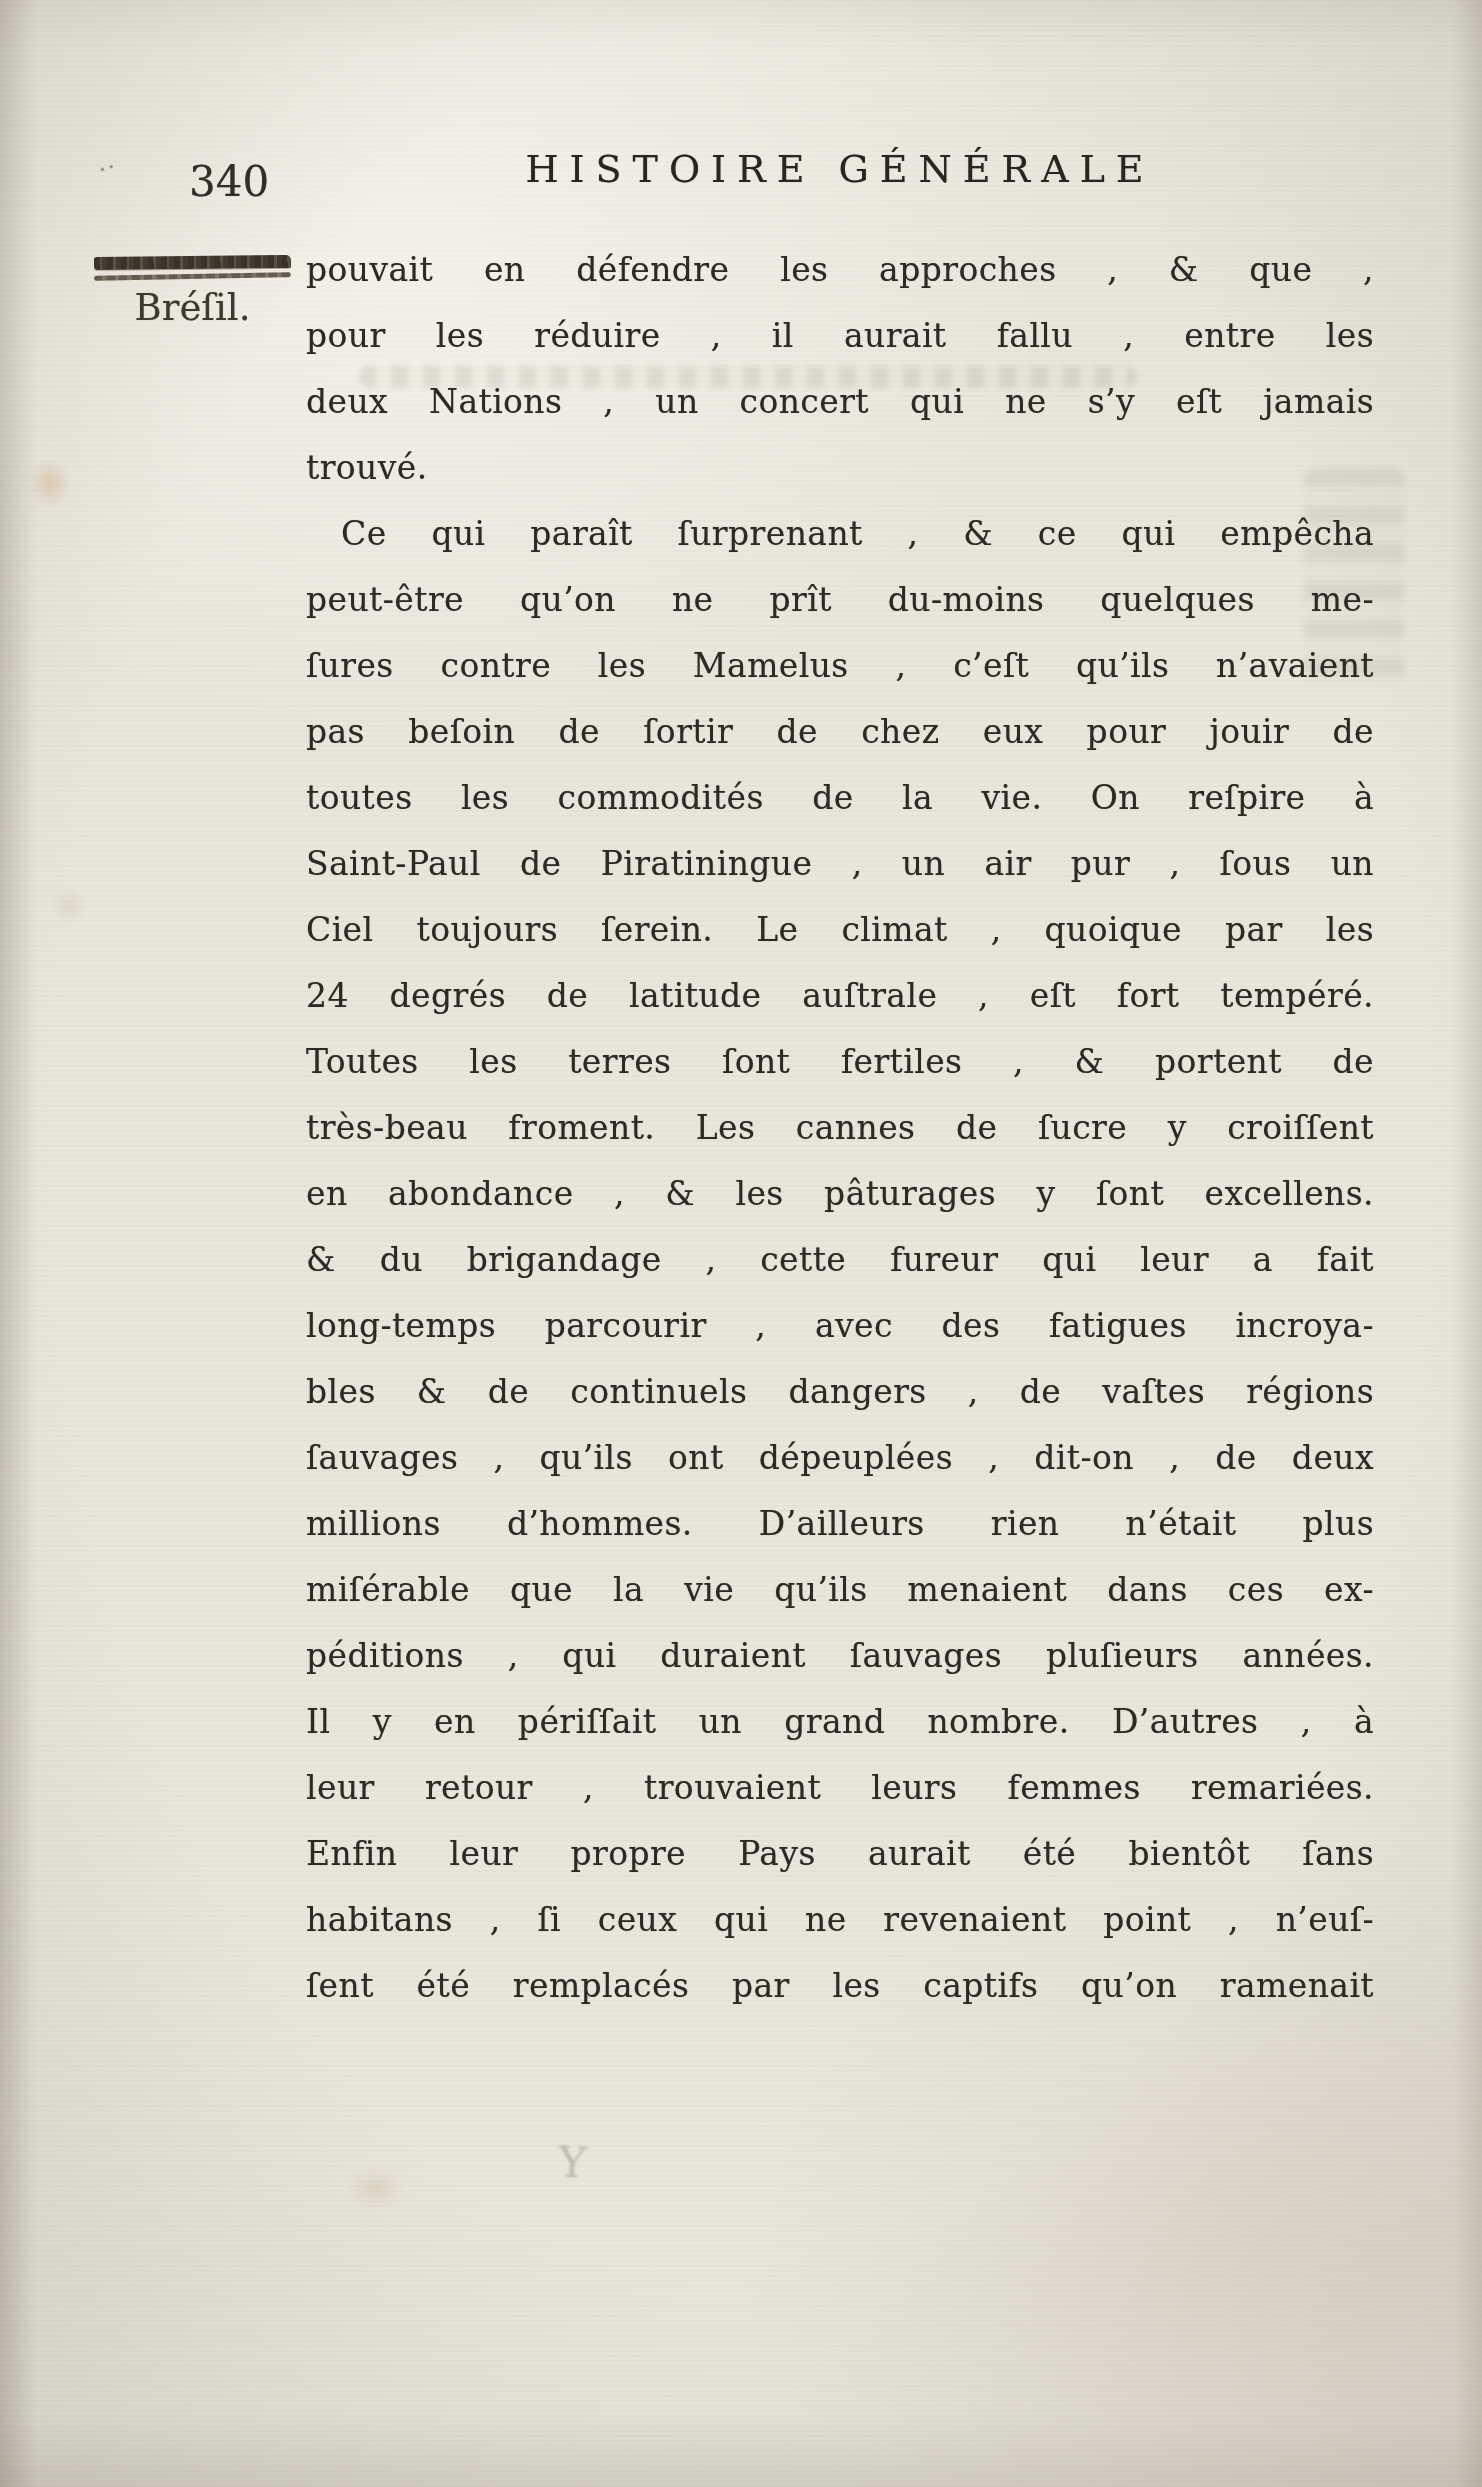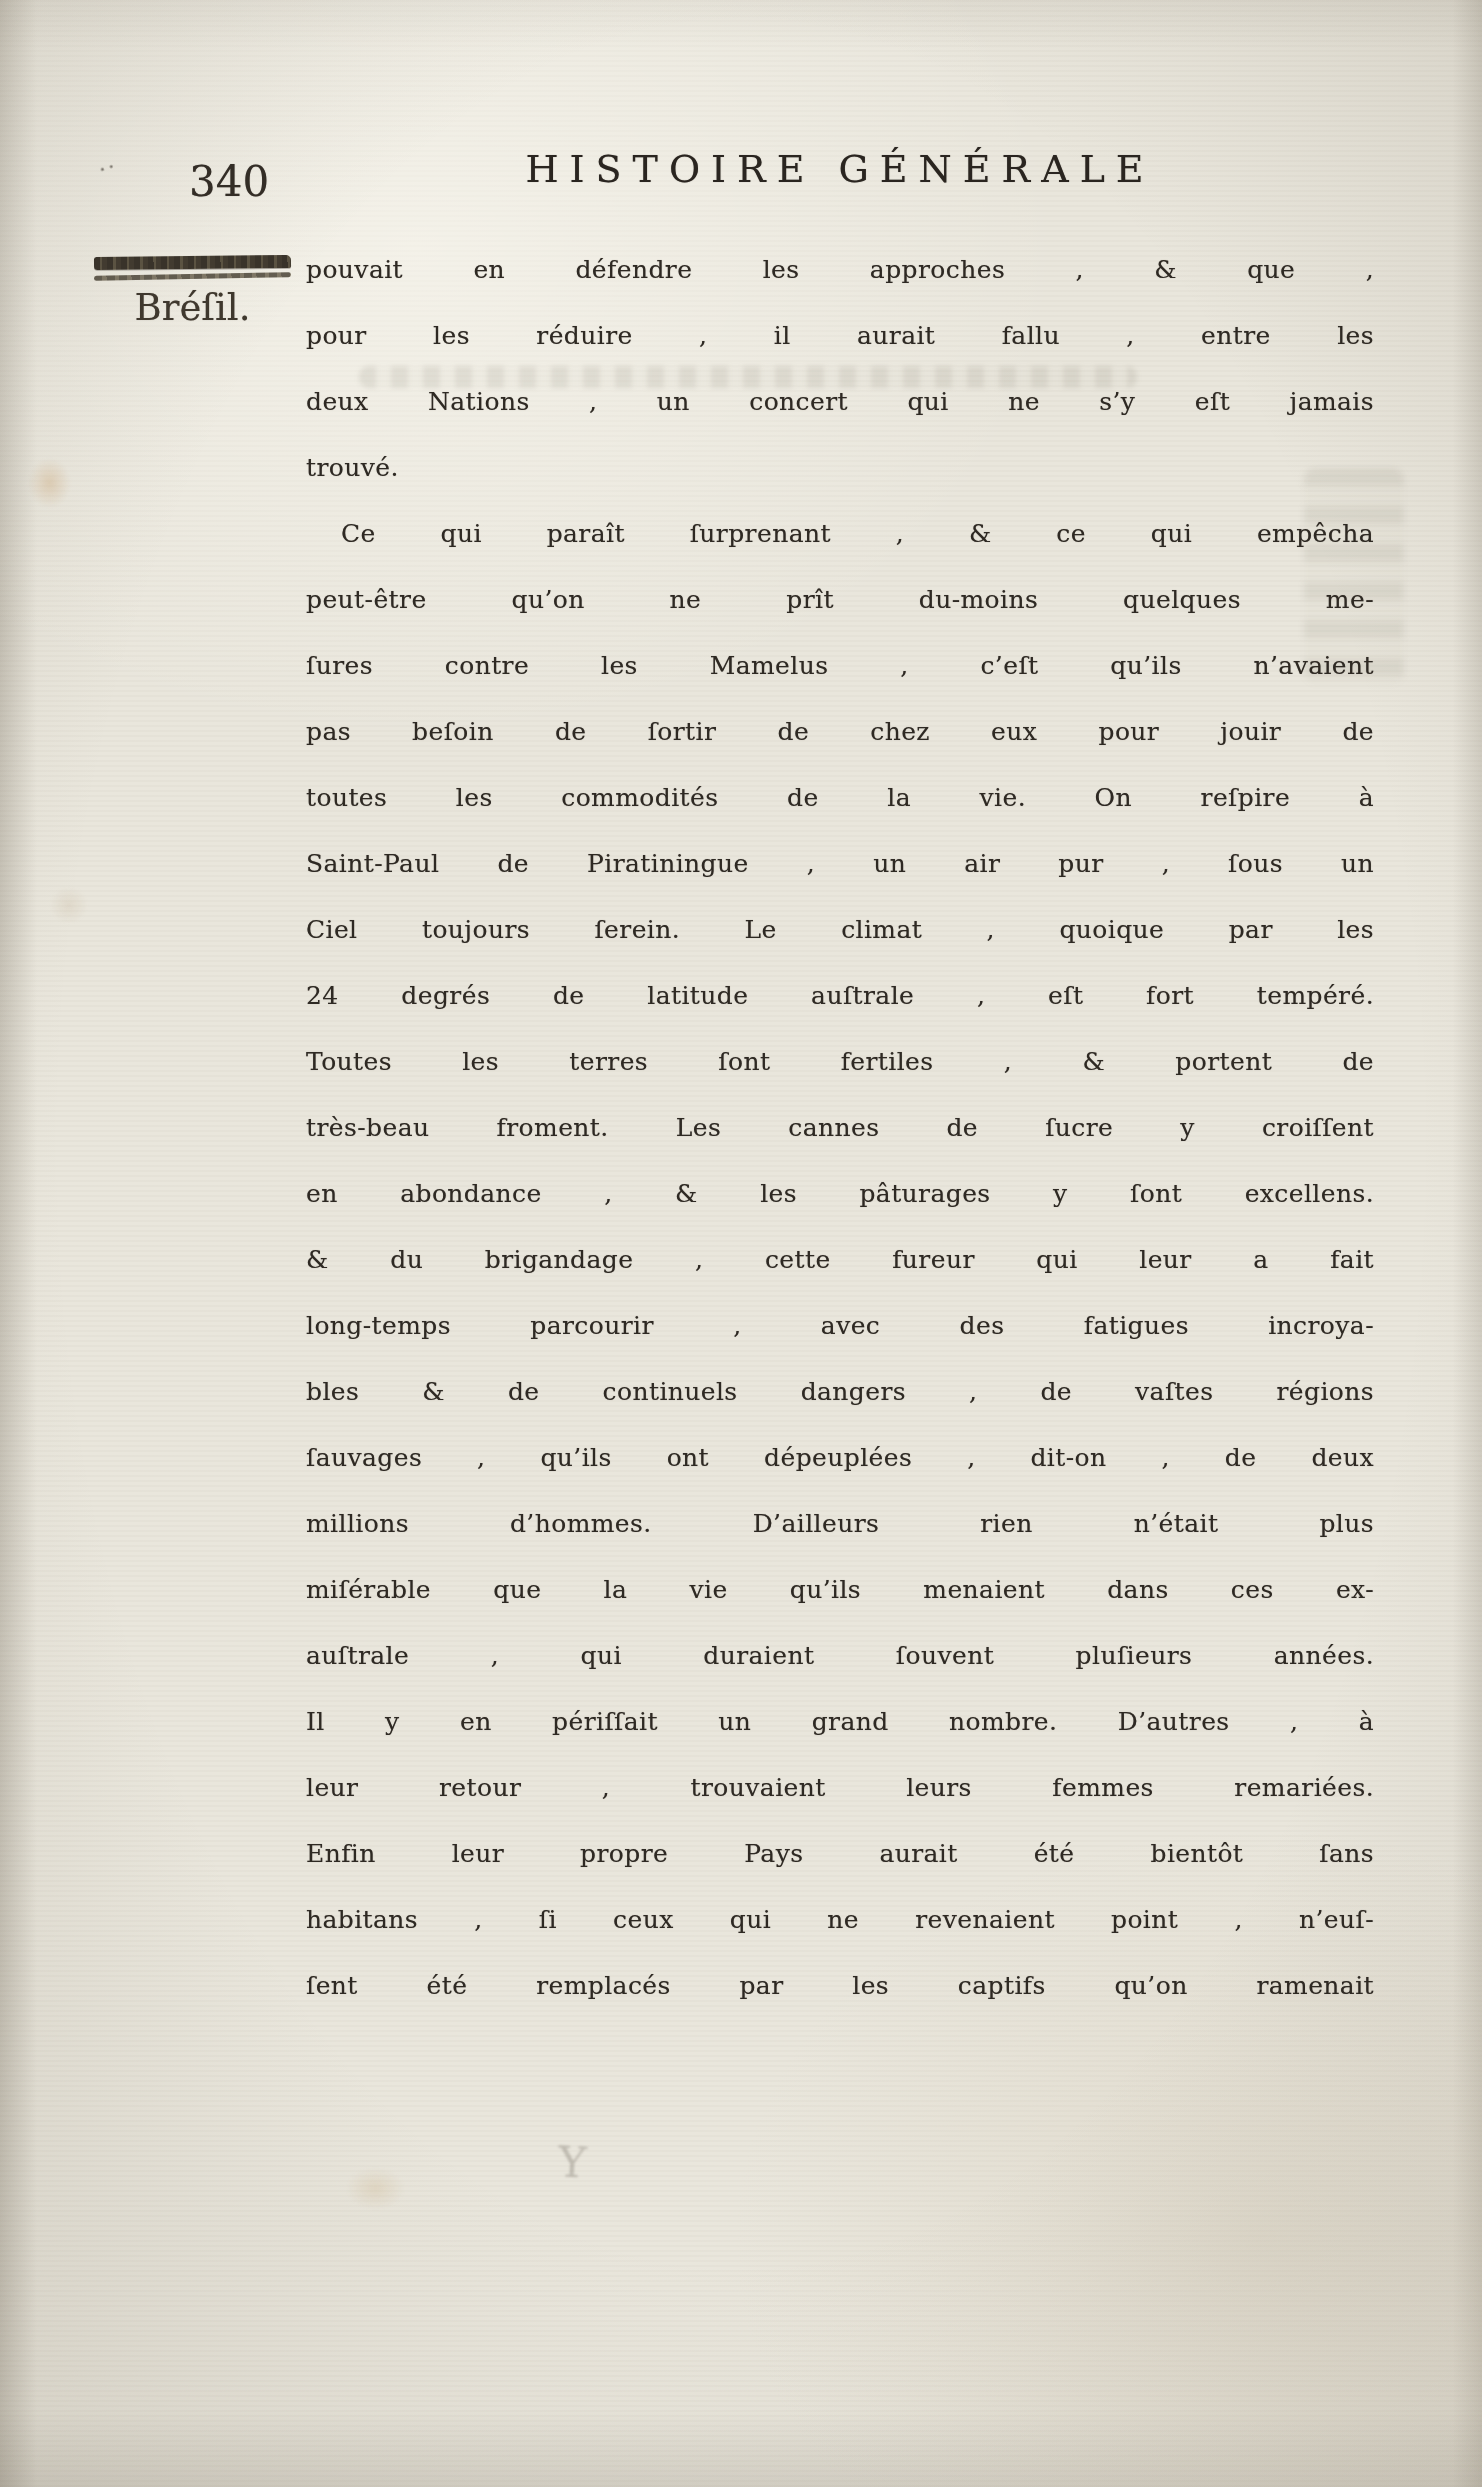--- a/index.html
+++ b/index.html
@@ -62,21 +62,21 @@
     margin-top:7.5px;text-align:center;
     font-size:37px;color:#3f382e;
     text-shadow:0 0 0.8px rgba(60,52,42,0.4);
   }
   
   .body-block{
     position:absolute;left:306px;top:237px;width:1068px;
   }
   .line{
     height:66px;line-height:66px;
-    font-size:25px;letter-spacing:0.4px;
+    font-size:33px;letter-spacing:0.4px;
     text-align:justify;text-align-last:justify;
     white-space:normal;
     text-shadow:0 0 0.8px rgba(46,41,35,0.42);
   }
   .line.rag{text-align-last:left;}
   .line.indent{text-indent:35px;}
   
   .ghost-stripe{
     position:absolute;left:359px;top:366px;width:778px;height:22px;
     background:repeating-linear-gradient(90deg, rgba(104,98,82,0.12) 0 16.7px, rgba(104,98,82,0.02) 16.7px 32px);
@@ -144,21 +144,21 @@
     <div class="line">24 degrés de latitude auſtrale , eſt fort tempéré.</div>
     <div class="line">Toutes les terres ſont fertiles , &amp; portent de</div>
     <div class="line">très-beau froment. Les cannes de ſucre y croiſſent</div>
     <div class="line">en abondance , &amp; les pâturages y ſont excellens.</div>
     <div class="line">&amp; du brigandage , cette fureur qui leur a fait</div>
     <div class="line">long-temps parcourir , avec des fatigues incroya-</div>
     <div class="line">bles &amp; de continuels dangers , de vaſtes régions</div>
     <div class="line">ſauvages , qu’ils ont dépeuplées , dit-on , de deux</div>
     <div class="line">millions d’hommes. D’ailleurs rien n’était plus</div>
     <div class="line">miſérable que la vie qu’ils menaient dans ces ex-</div>
-    <div class="line">auſtrale , qui duraient ſouvent pluſieurs années.</div>
+    <div class="line">péditions , qui duraient ſauvages pluſieurs années.</div>
     <div class="line">Il y en périſſait un grand nombre. D’autres , à</div>
     <div class="line">leur retour , trouvaient leurs femmes remariées.</div>
     <div class="line">Enfin leur propre Pays aurait été bientôt ſans</div>
     <div class="line">habitans , ſi ceux qui ne revenaient point , n’euſ-</div>
     <div class="line">ſent été remplacés par les captifs qu’on ramenait</div>
   </div>
 
   <div class="ghost-mark">Y</div>
 
   <div class="stain1"></div>

